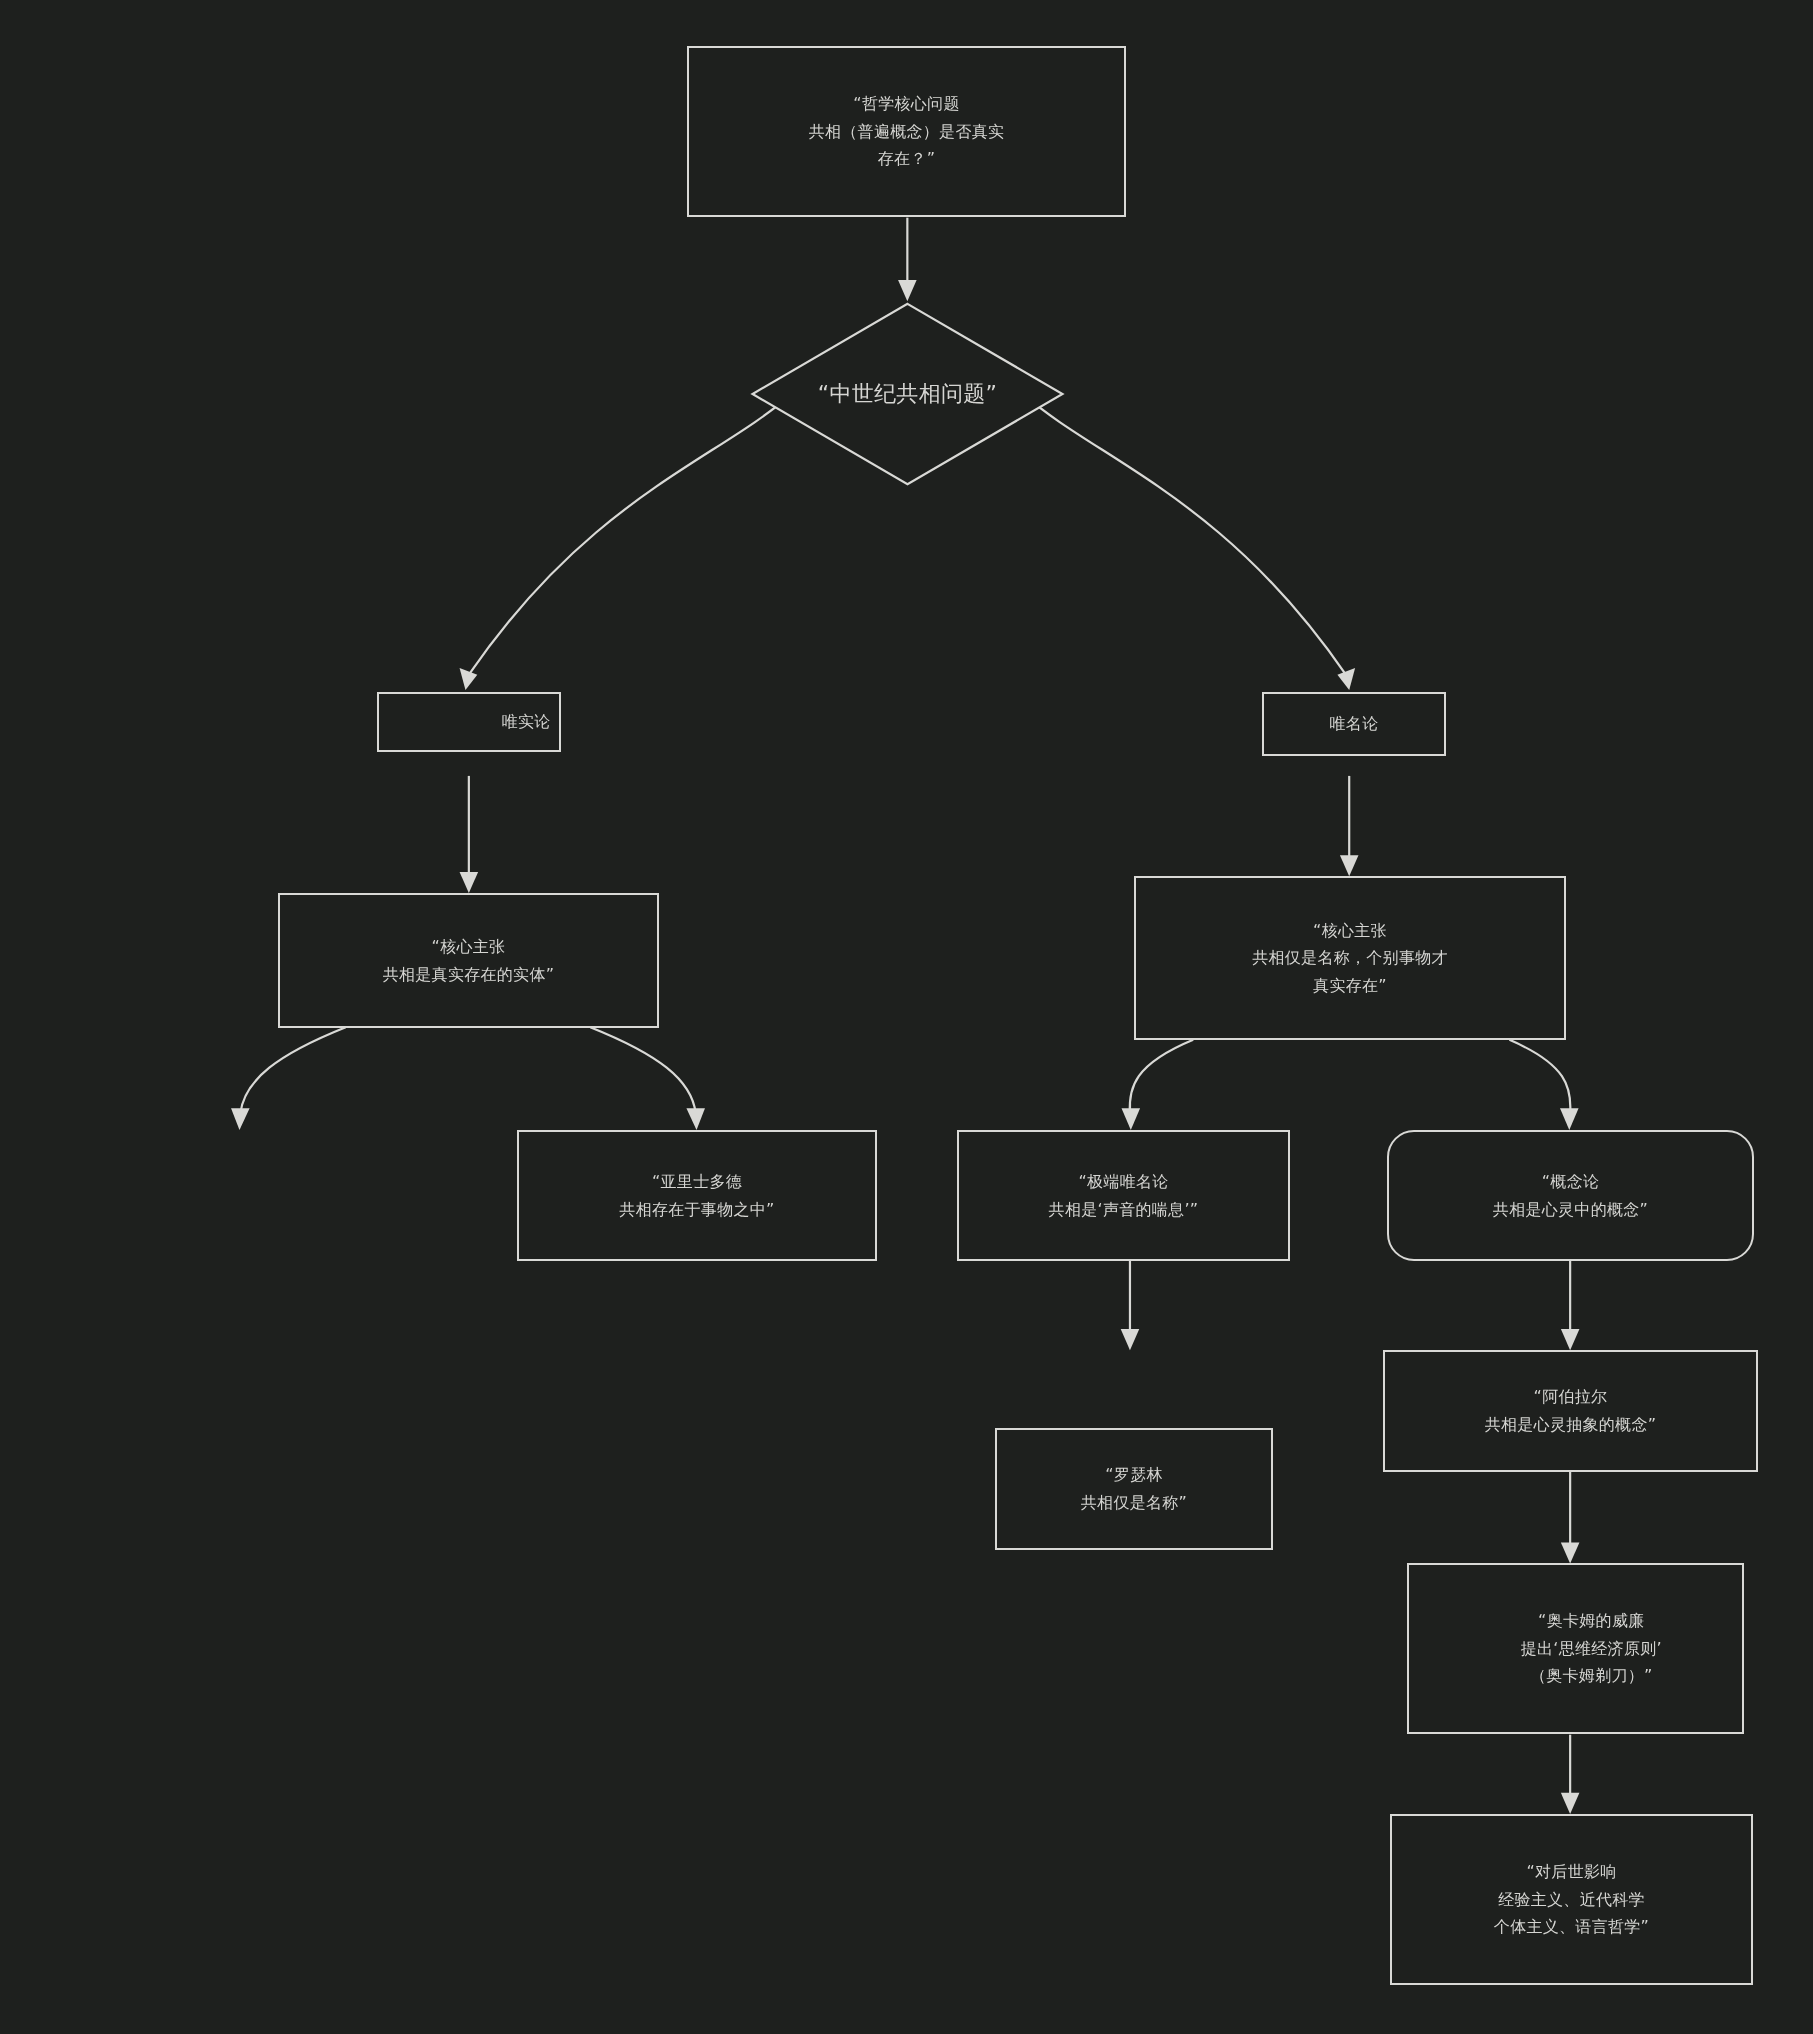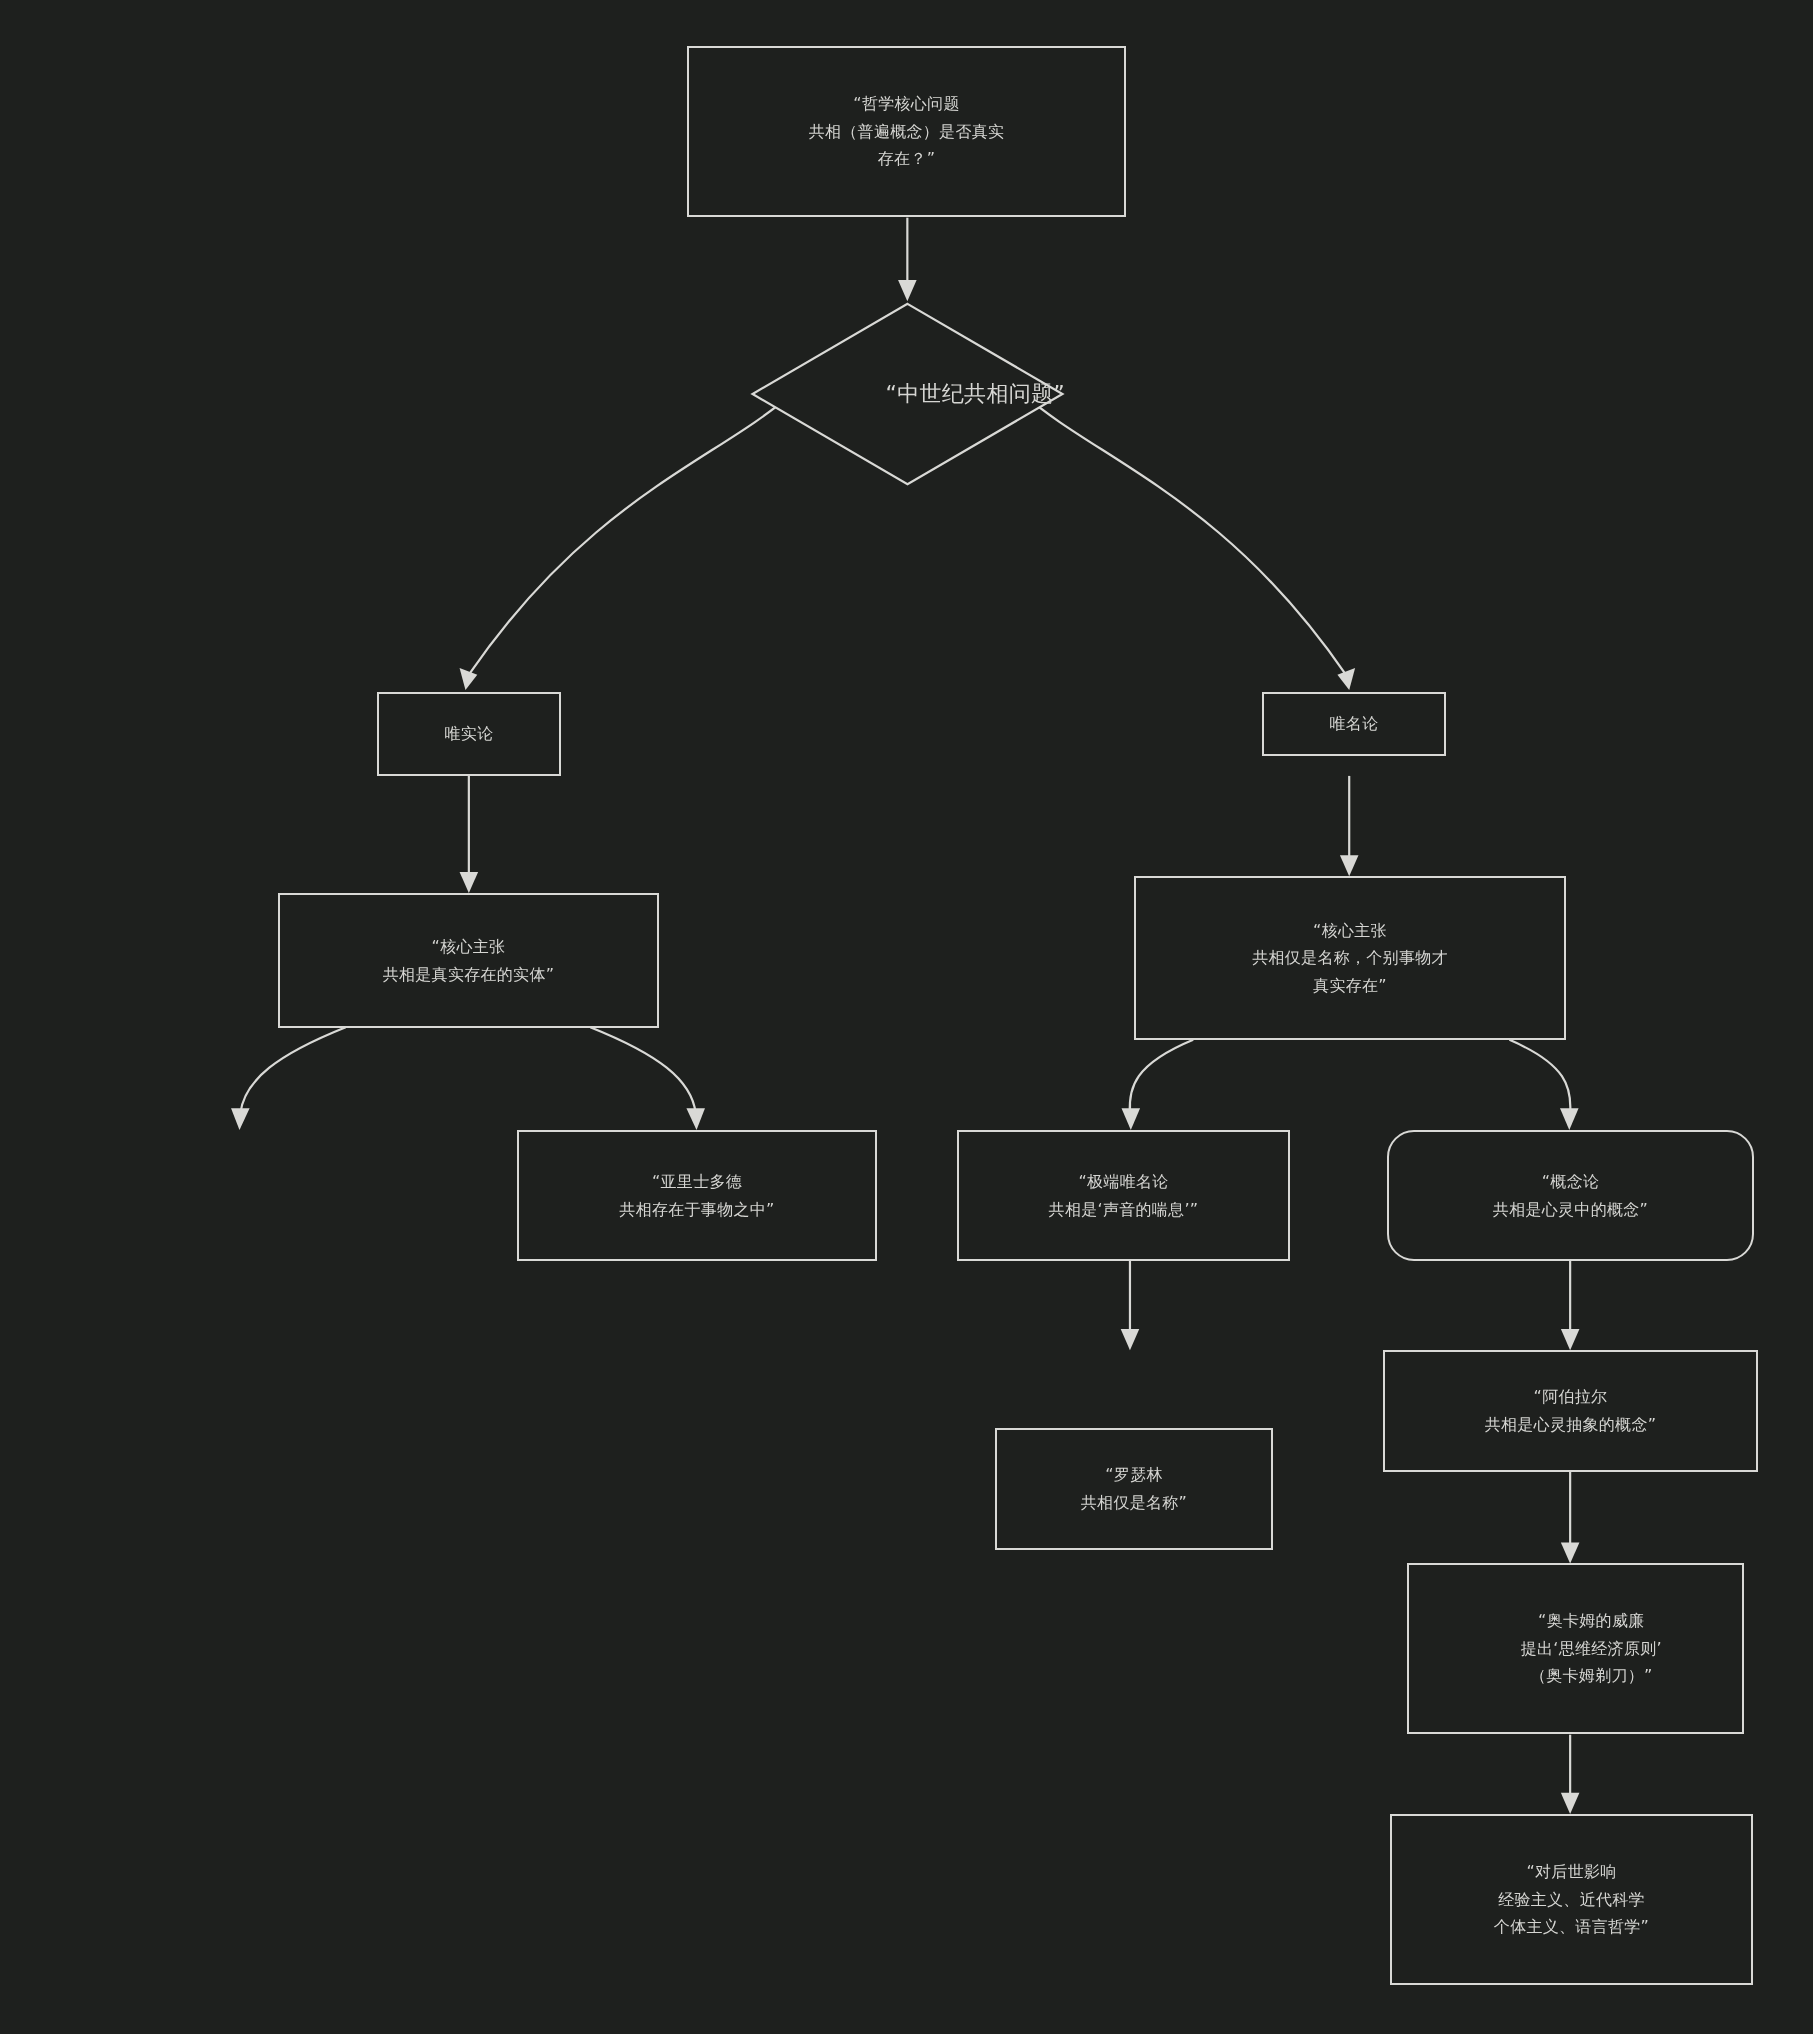--- a/index.html
+++ b/index.html
@@ -49,21 +49,21 @@
     padding: 0 8.4px;
   }
   .node .node-text {
     display: block;
     width: 100%;
   }
   .diamond-wrap {
     position: absolute;
     display: flex;
     align-items: center;
-    justify-content: flex-end;
+    justify-content: center;
   }
   .diamond-wrap svg {
     position: absolute;
     left: 0;
     top: 0;
   }
   .diamond-label {
     position: relative;
     color: #d6d6d3;
     font-size: 22px;
@@ -152,21 +152,21 @@
 存在？”</span>
   </div>
 
   <div class="diamond-wrap" style="left:750px; top:301px; width:315px; height:186px;">
     <svg width="315" height="186" viewBox="0 0 374 220">
       <polygon points="187,3 371,110 187,217 3,110" fill="#1e201e" stroke="#d9d9d6" stroke-width="2.6"></polygon>
     </svg>
     <span class="diamond-label">“中世纪共相问题”</span>
   </div>
 
-  <div class="node" style="left:377px; top:692px; width:184px; height:84px;">
+  <div class="node" style="left:377px; top:692px; width:184px; height:60px;text-align:right;">
     <span class="node-text">唯实论</span>
   </div>
 
   <div class="node" style="left:1262px; top:692px; width:184px; height:64px;">
     <span class="node-text">唯名论</span>
   </div>
 
   <div class="node" style="left:278px; top:893px; width:381px; height:135px;">
     <span class="node-text">“核心主张
 共相是真实存在的实体”</span>

